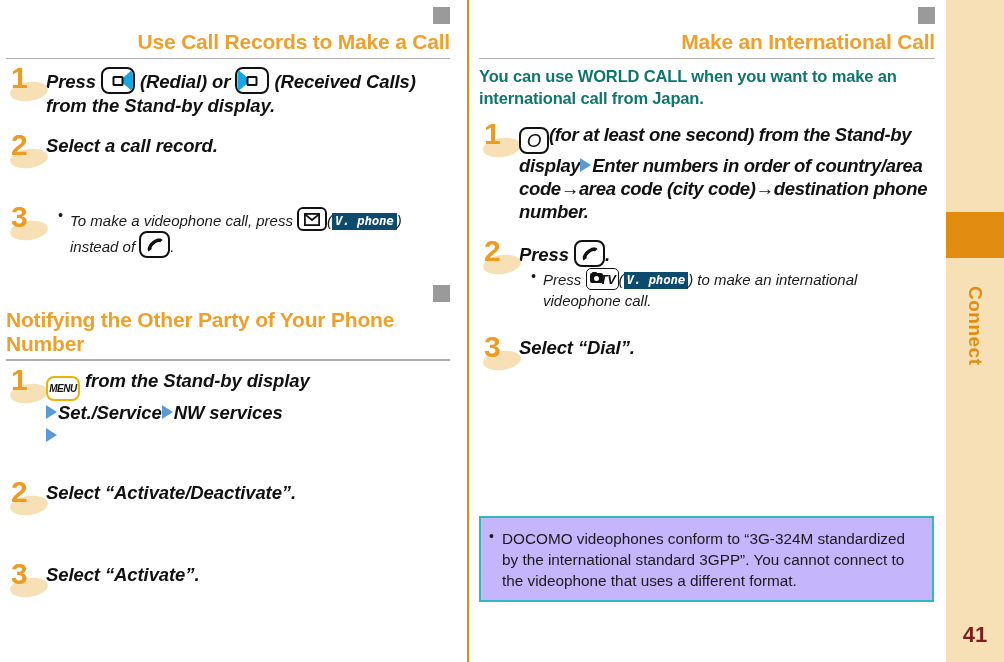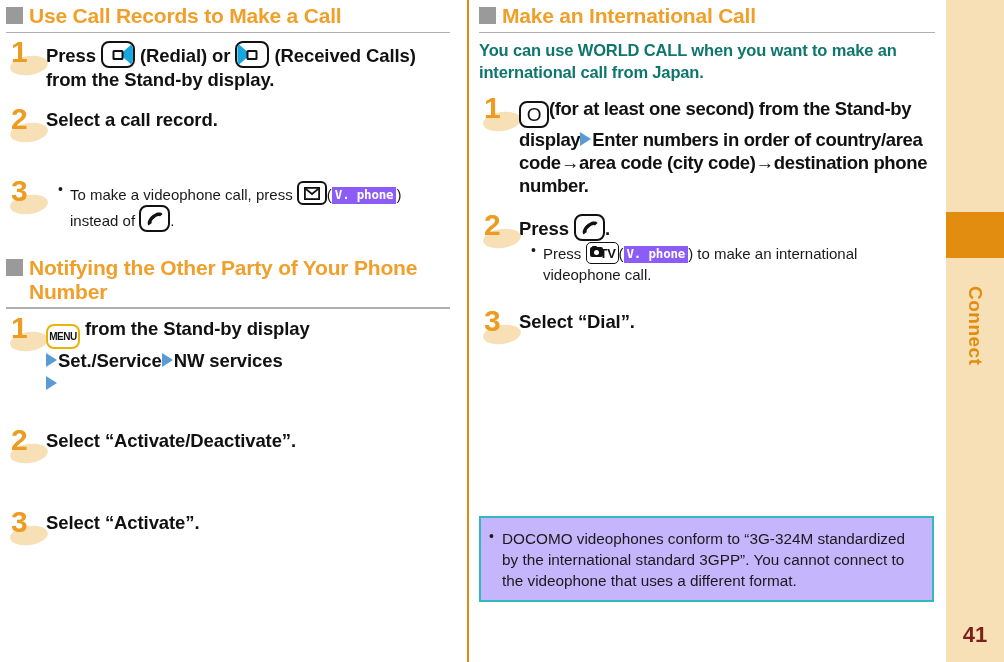--- a/index.html
+++ b/index.html
@@ -78,23 +78,24 @@
     font-weight: bold;
     color: #7f1d1d;
   }
 
   
   .section {
     margin: 0 0 2px 0;
   }
   .sec-head {
     display: flex;
-    align-items: flex-start;
+    align-items: flex-end;
     gap: 6px;
     padding: 0 0 1px 0;
+    flex-direction: column;
   }
   .sec-sq {
     flex: 0 0 auto;
     width: 17px; height: 17px;
     background: #9A9A9A;
     margin-top: 3px;
   }
   .sec-title {
     font-size: 21px;
     font-weight: bold;
@@ -133,20 +134,21 @@
     position: absolute;
     left: 5px; top: -3px;
     font-size: 30px;
     font-weight: bold;
     color: #ED9B21;
     line-height: 1;
   }
   .step-body {
     flex: 1 1 auto;
     padding-top: 1px;
+    font-style: italic;
   }
   .step-title {
     font-size: 18.5px;
     font-weight: bold;
     line-height: 1.26;
     color: #111;
     letter-spacing: -0.1px;
   }
   .step-title.tight { letter-spacing: -0.35px; }
 
@@ -316,21 +318,21 @@
     right: 1.5px; bottom: 3px;
     font-size: 13px;
     font-weight: bold;
     line-height: 1;
     color: #111;
   }
 
   
   .badge-vp {
     display: inline-block;
-    background: #8b5cf6;
+    background: #0c4a6e;
     color: #fff;
     font-size: 12.5px;
     font-weight: bold;
     padding: 1px 3px 1px 3px;
     letter-spacing: -0.2px;
     vertical-align: 1px;
     line-height: 1.15;
     font-family: "DejaVu Sans Mono", monospace;
   }
 

